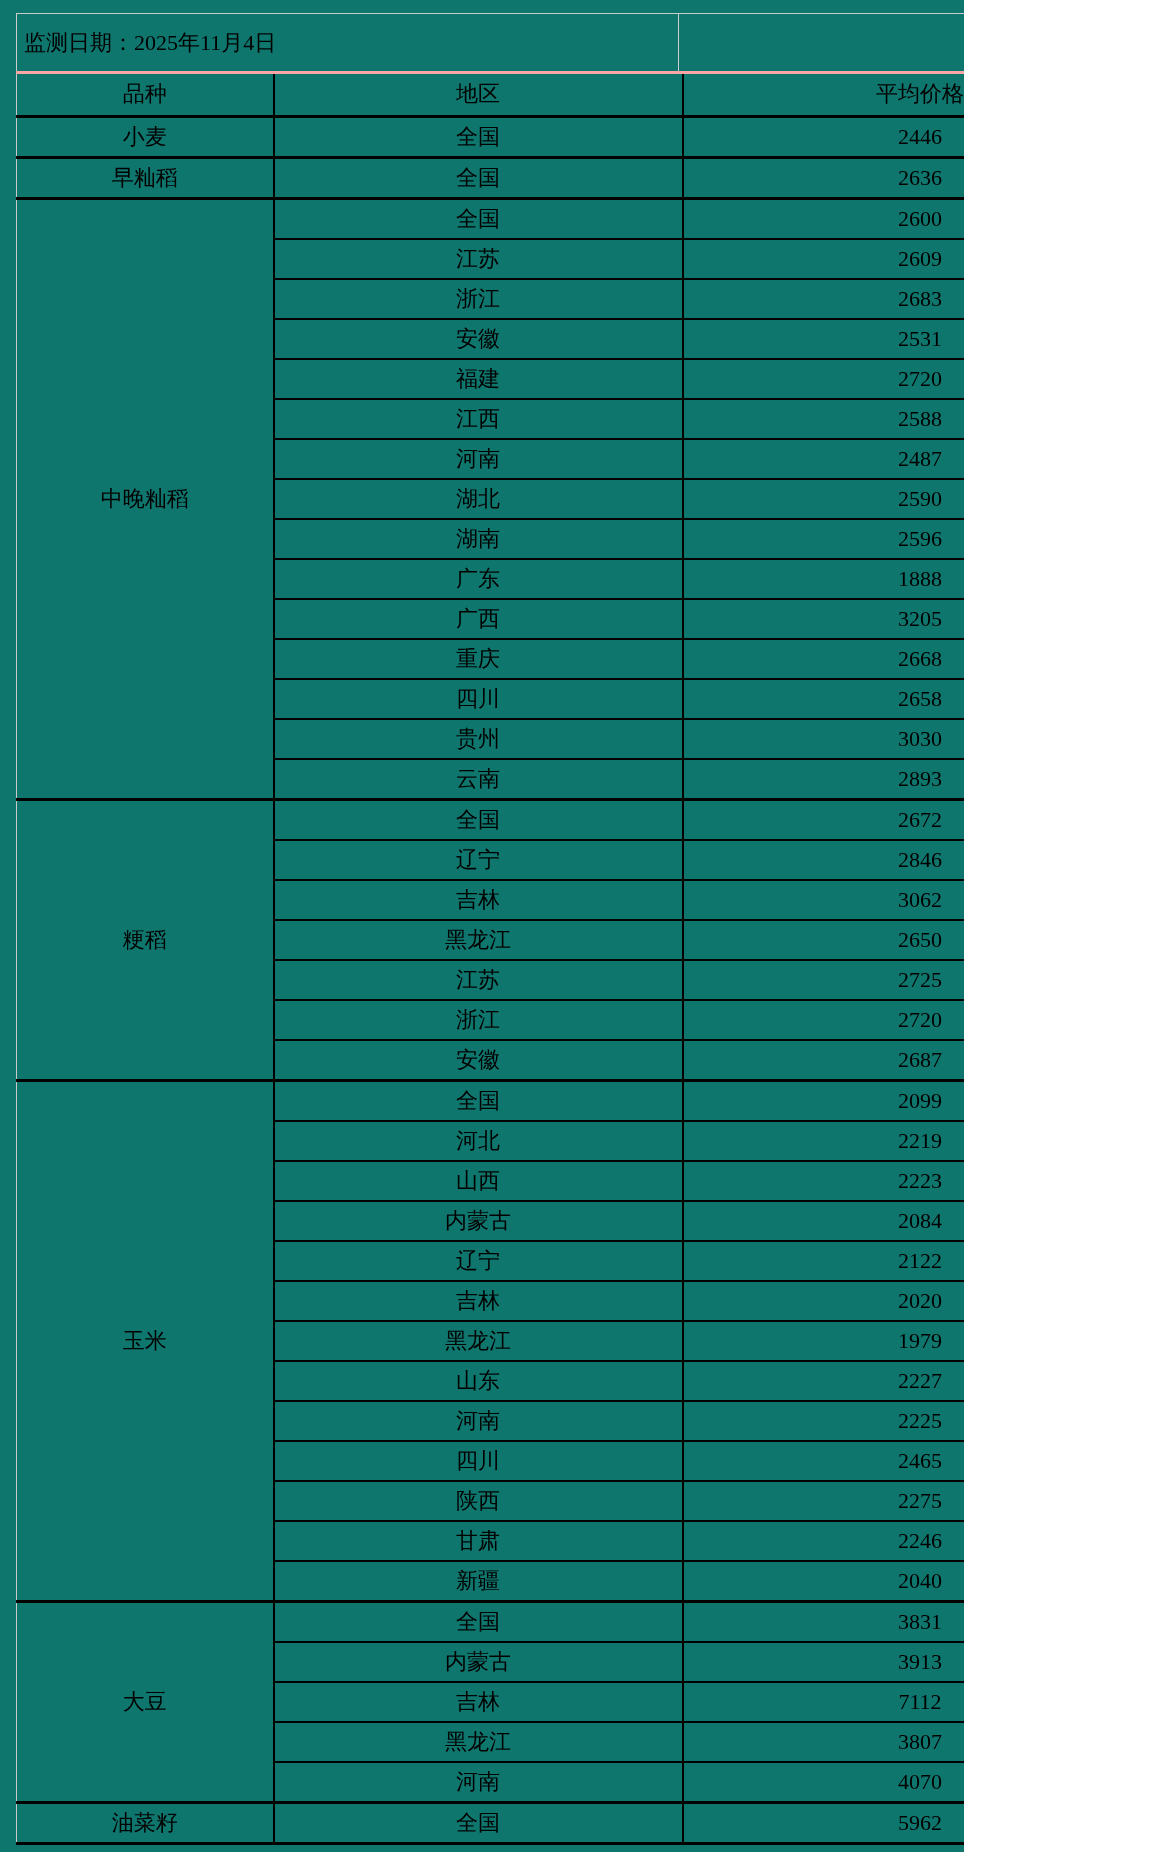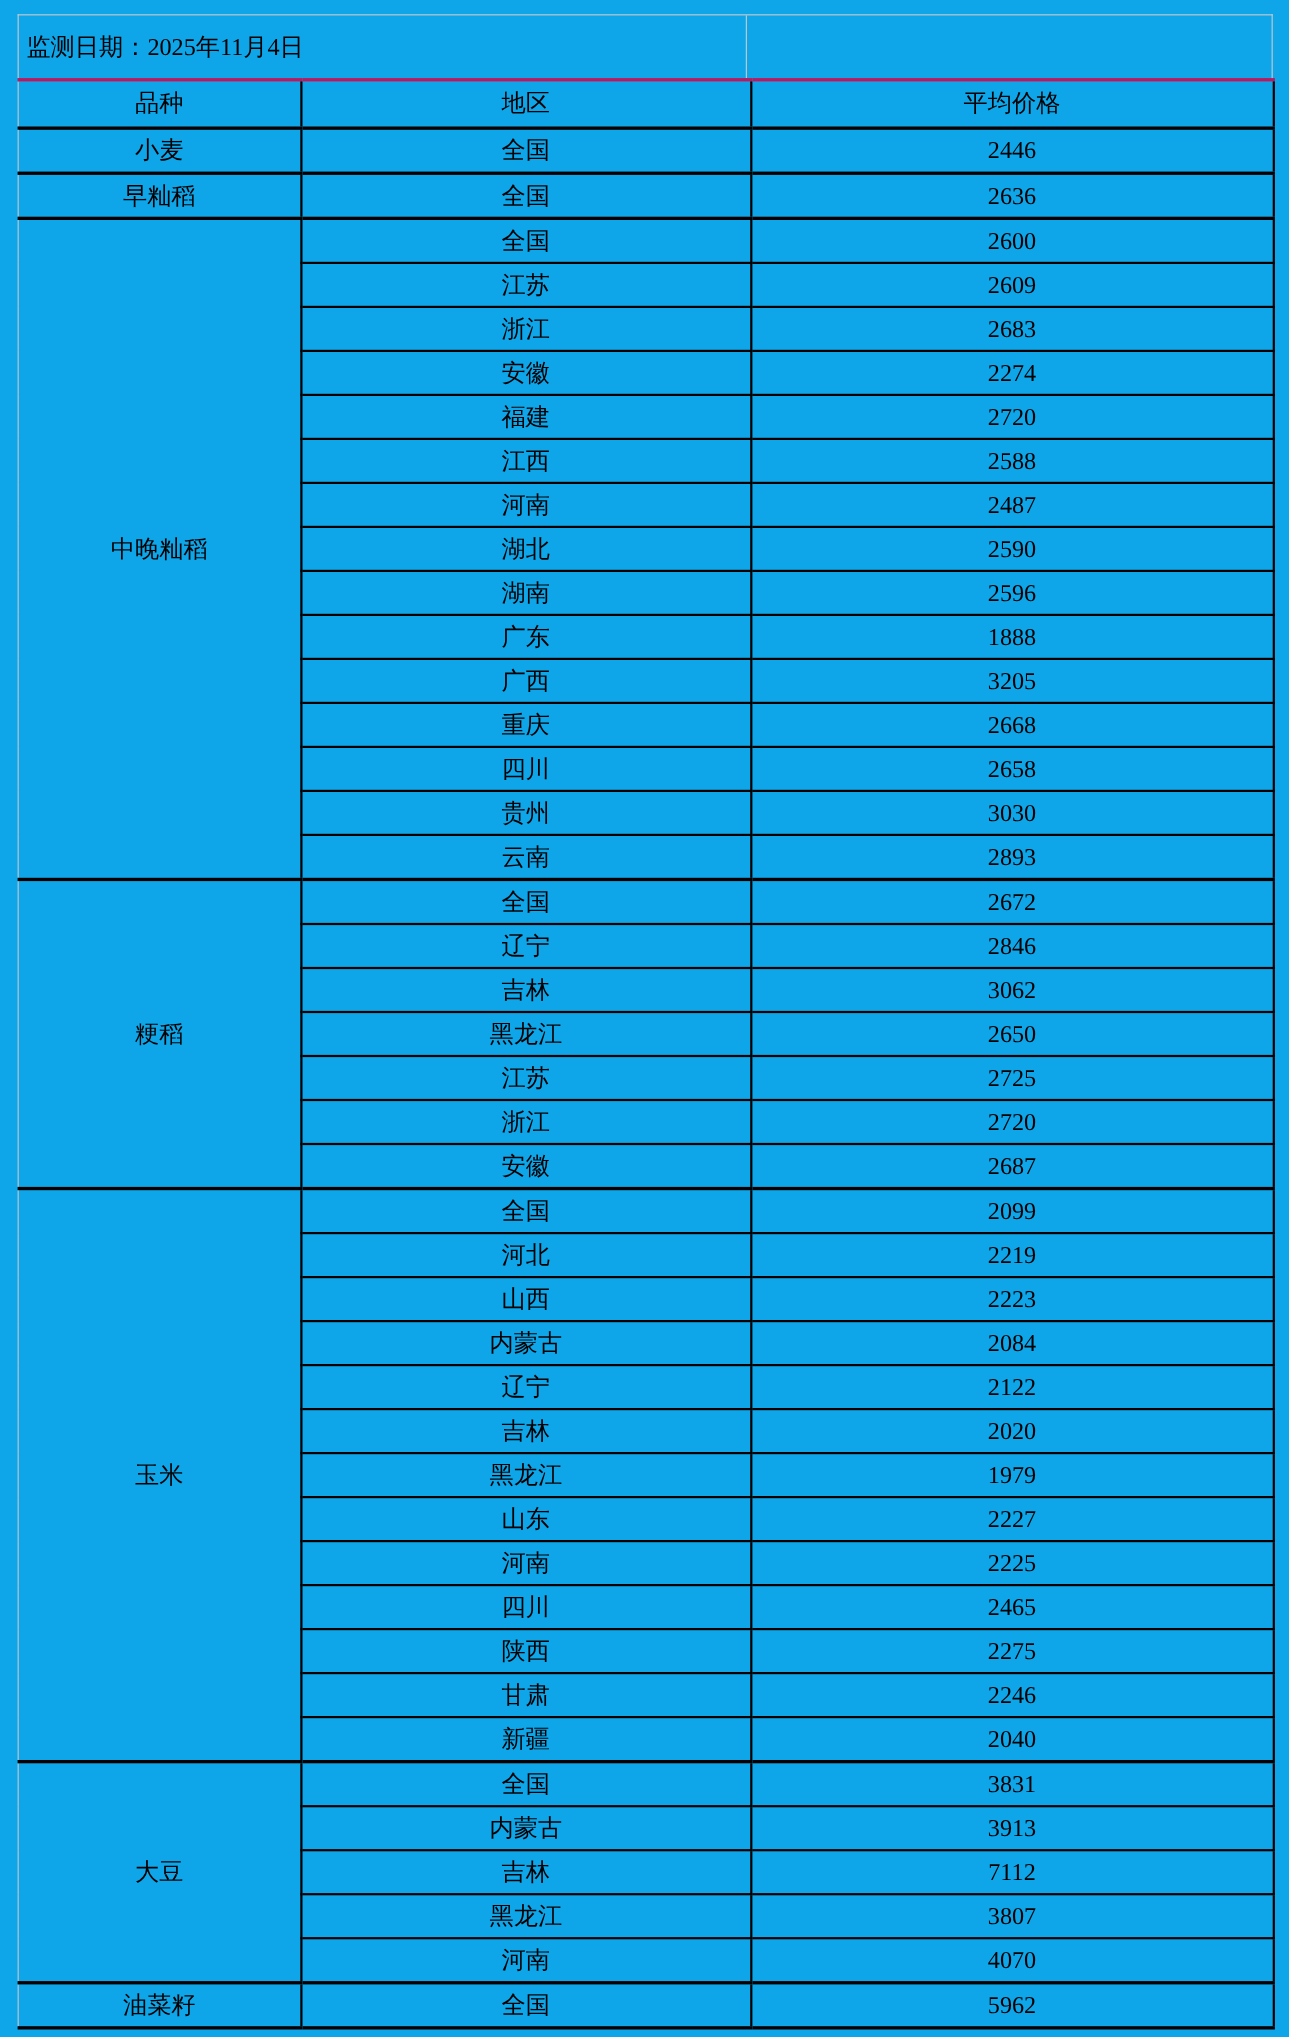--- a/index.html
+++ b/index.html
@@ -1,20 +1,20 @@
 <!DOCTYPE html>
 <html><head>
 <meta charset="utf-8">
 <style>
   html, body { margin: 0; padding: 0; background: #ffffff; }
   .page {
     position: relative;
-    width: 1172px;
+    width: 964px;
     height: 1852px;
-    background: #0ea5e9;
+    background: #0f766e;
     overflow: hidden;
     font-family: "Liberation Serif", "DejaVu Serif", serif;
     color: #000000;
   }
   .titlebar {
     position: absolute;
     left: 16px;
     top: 13px;
     width: 1141px;
     height: 58px;
@@ -54,21 +54,21 @@
   .price-table th, .price-table td {
     border: 2px solid #000000;
     text-align: center;
     vertical-align: middle;
     padding: 0;
     font-weight: 400;
     line-height: 1.1;
   }
   .price-table thead th {
     height: 41px;
-    border-top: 3px solid #be185d;
+    border-top: 3px solid #fca5a5;
     border-bottom: 3px solid #000000;
     margin-left: 18px;
   }
   .price-table tbody td { height: 38px; }
   .price-table tr.section-start td { border-top: 3px solid #000000; }
   .price-table tbody tr:last-child td { border-bottom: 3px solid #000000; }
   .price-table th:first-child, .price-table td.variety-cell { border-left: 1px solid #c9c9c9; }
   .price-table td.bold { font-weight: 400; }
 </style>
 </head>
@@ -112,21 +112,21 @@
         <tr>
           <td>江苏</td>
           <td>2609</td>
         </tr>
         <tr>
           <td>浙江</td>
           <td>2683</td>
         </tr>
         <tr>
           <td>安徽</td>
-          <td>2274</td>
+          <td>2531</td>
         </tr>
         <tr>
           <td>福建</td>
           <td>2720</td>
         </tr>
         <tr>
           <td>江西</td>
           <td>2588</td>
         </tr>
         <tr>

